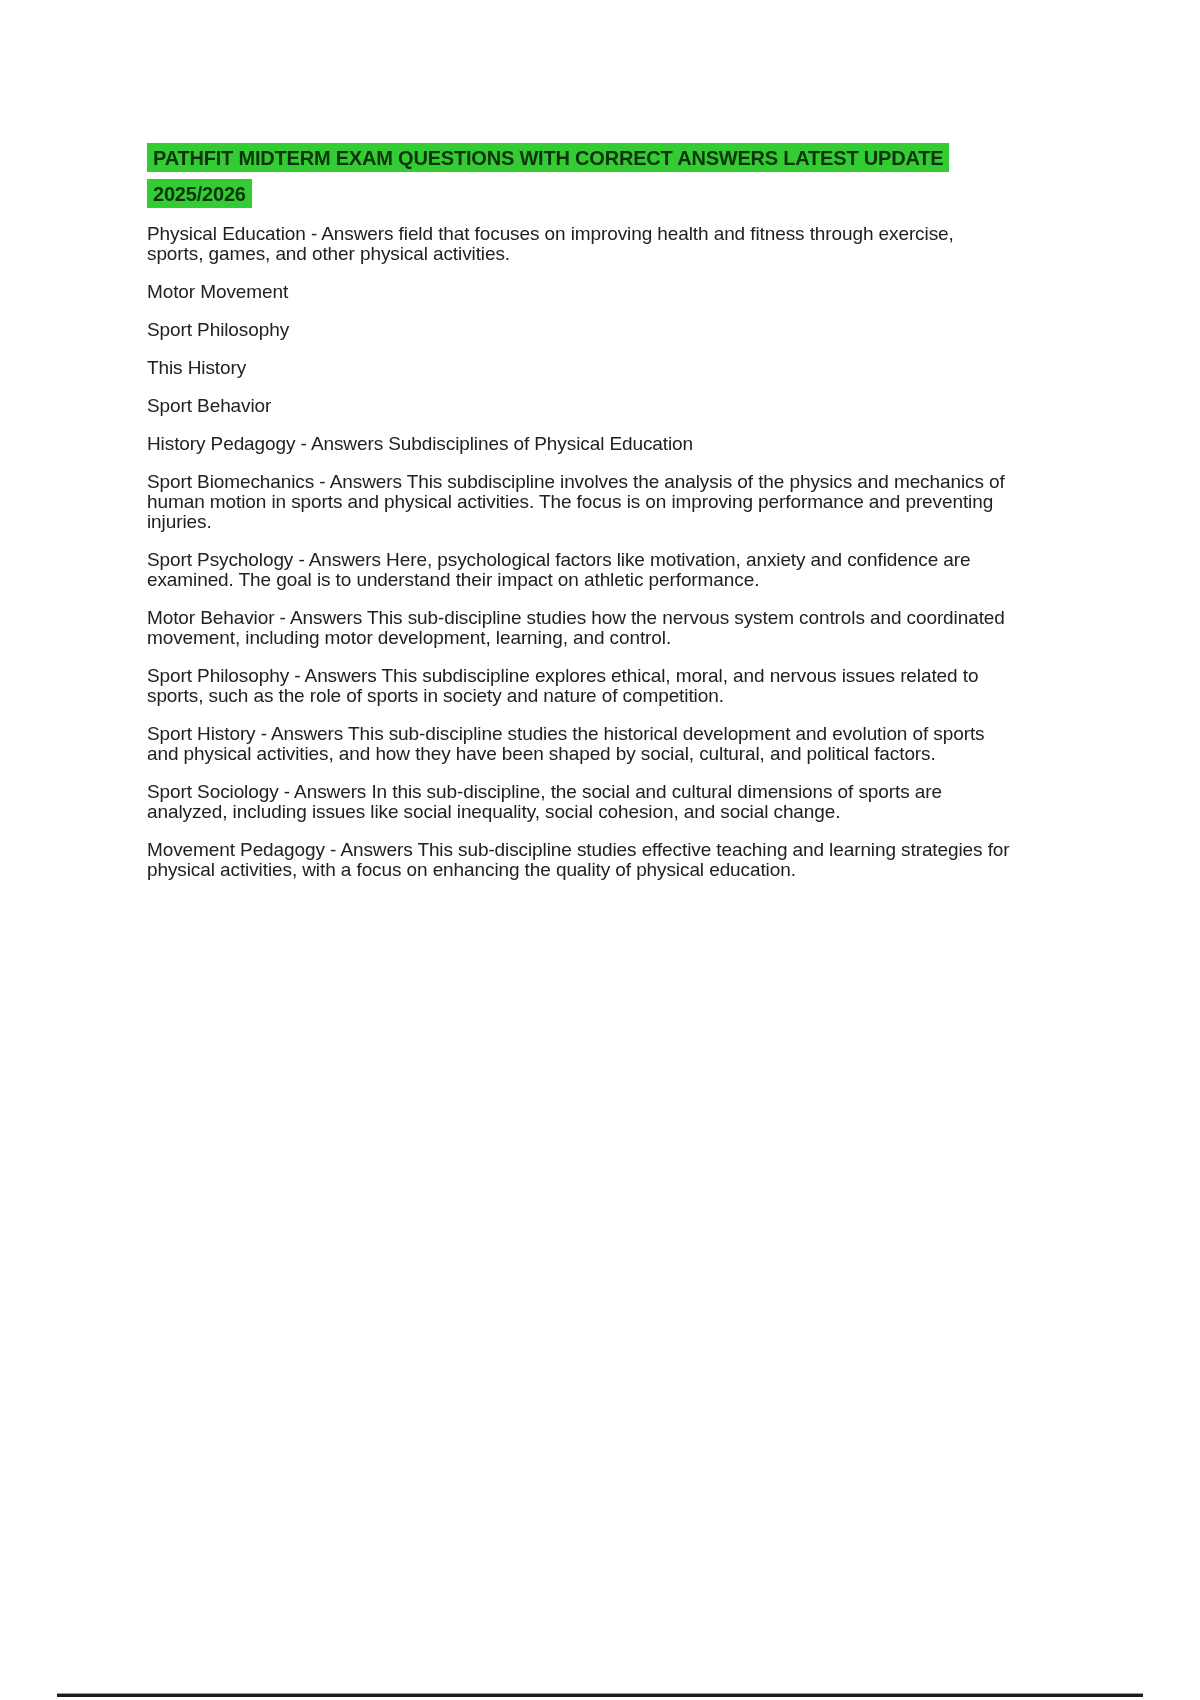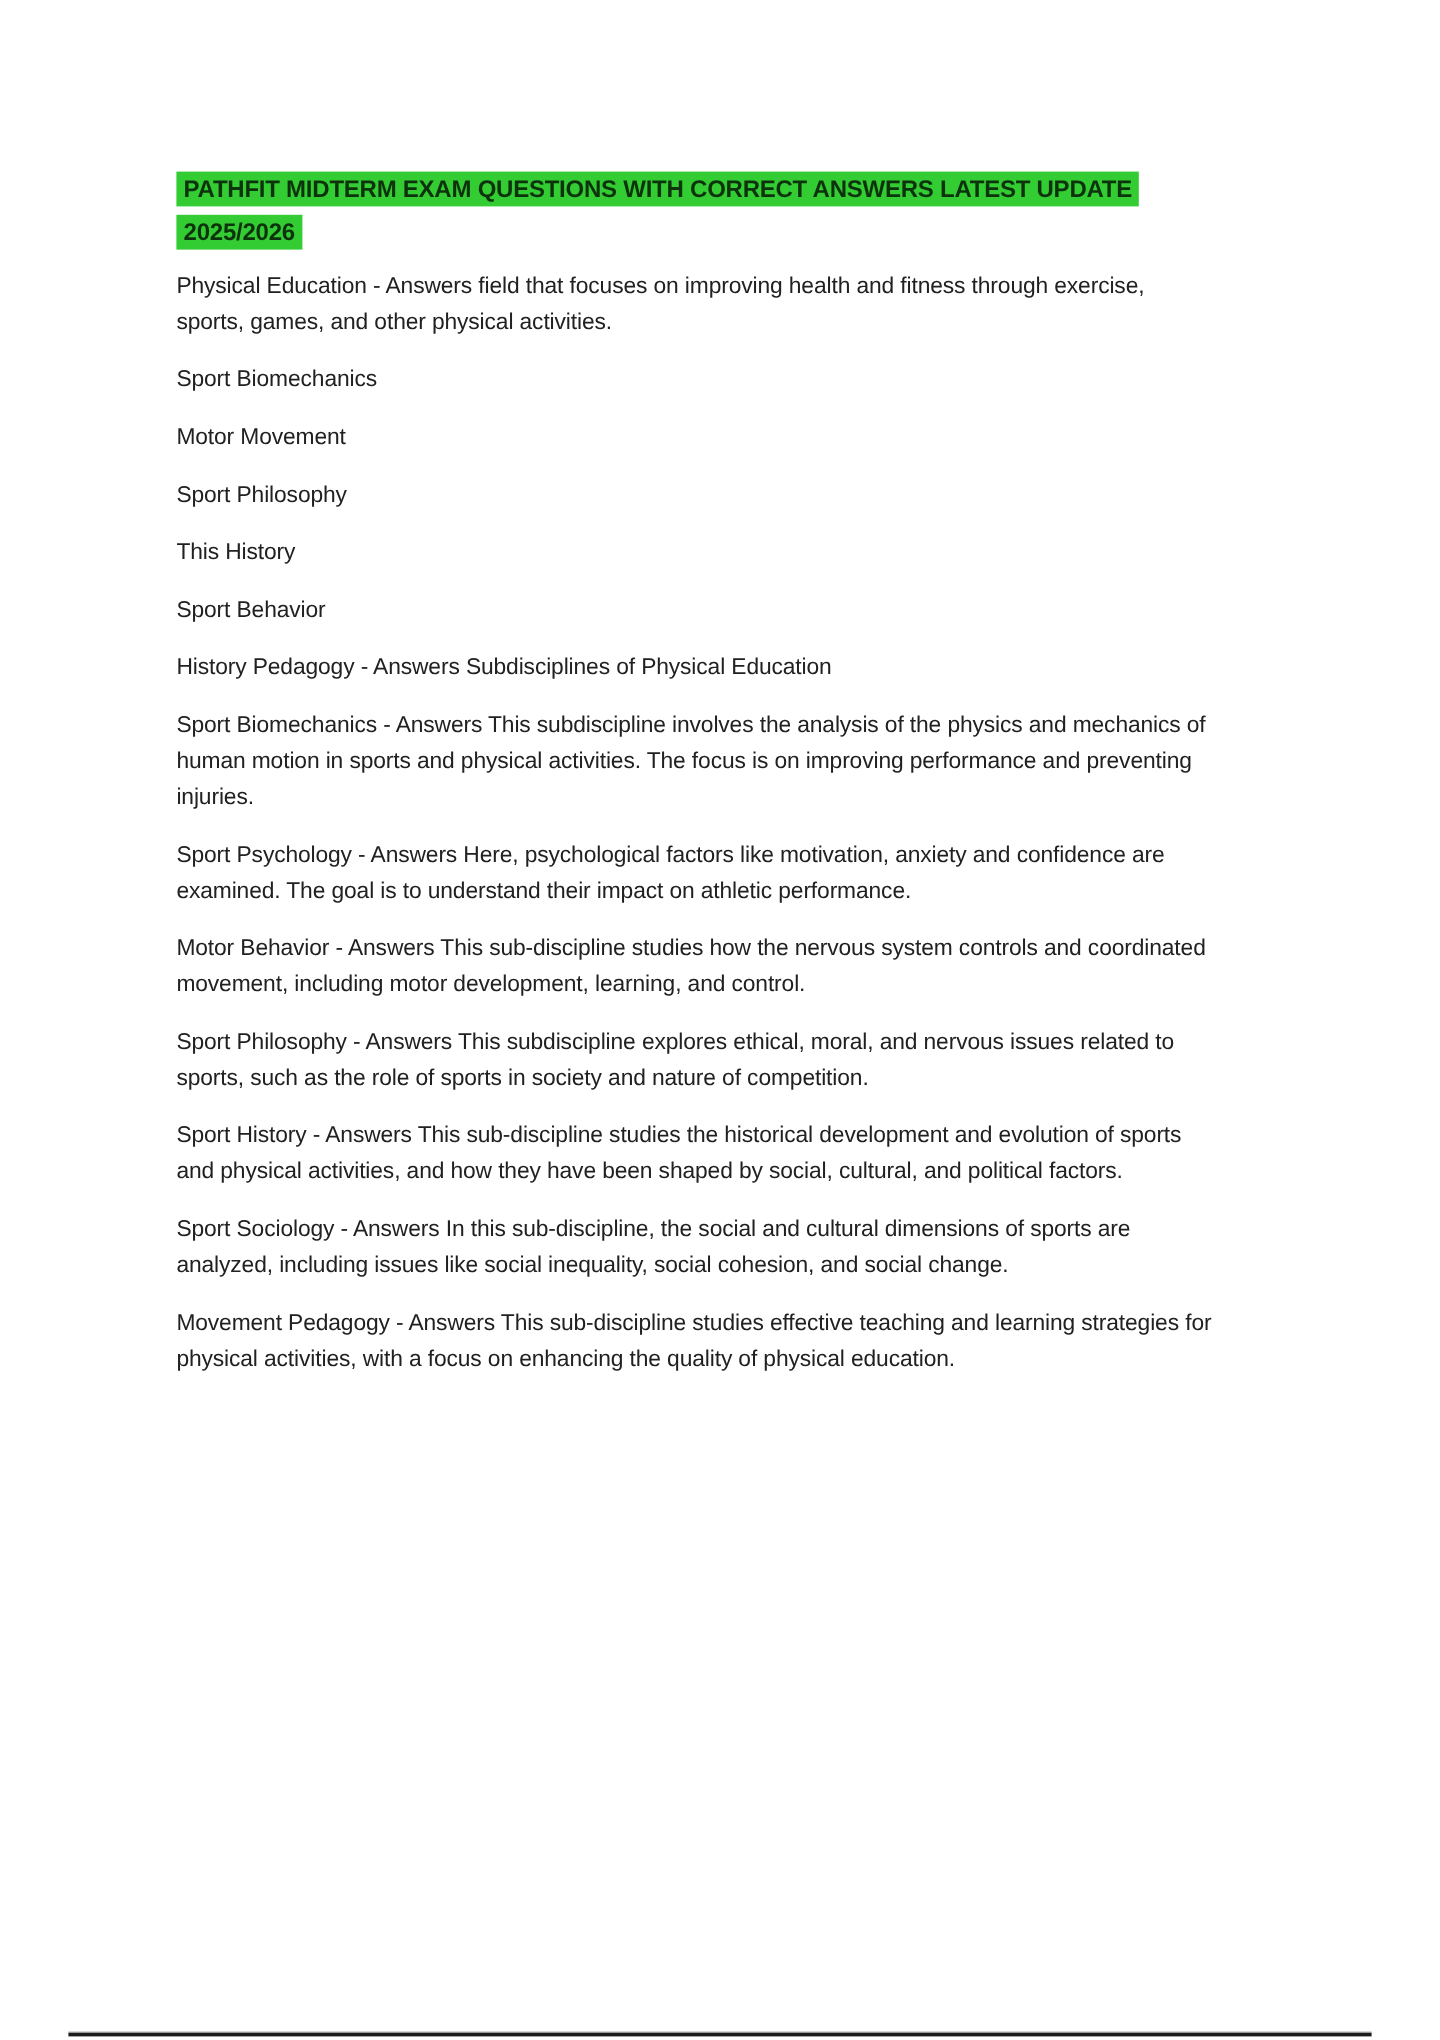--- a/index.html
+++ b/index.html
@@ -31,21 +31,21 @@
   }
   .doc-title .hl {
     background-color: var(--hl, #33cc33);
     padding: 4px 6px 3px 6px;
     box-decoration-break: clone;
     -webkit-box-decoration-break: clone;
   }
   .para {
     margin: 0 0 18px 0;
     font-size: 19px;
-    line-height: 30px;
+    line-height: 20px;
     letter-spacing: -0.1px;
     color: var(--body-text, #212121);
   }
   .page-divider {
     position: absolute;
     left: 57px;
     top: 1693px;
     width: 1086px;
     height: 4px;
     background: linear-gradient(to bottom,
@@ -54,21 +54,20 @@
   }
 </style>
 </head>
 <body style="--hl: #33cc33; --title-text: #0d330d; --body-text: #212121; --page-bg: #ffffff; --divider: #1c1c1c;">
 
 <div class="page">
   <h1 class="doc-title"><span class="hl">PATHFIT MIDTERM EXAM QUESTIONS WITH CORRECT ANSWERS LATEST UPDATE 2025/2026</span></h1>
 
   <div id="paragraphs">
       <p class="para">Physical Education - Answers field that focuses on improving health and fitness through exercise, sports, games, and other physical activities.</p>
-      <p class="para">Sport Biomechanics</p>
       <p class="para">Motor Movement</p>
       <p class="para">Sport Philosophy</p>
       <p class="para">This History</p>
       <p class="para">Sport Behavior</p>
       <p class="para">History Pedagogy - Answers Subdisciplines of Physical Education</p>
       <p class="para">Sport Biomechanics - Answers This subdiscipline involves the analysis of the physics and mechanics of human motion in sports and physical activities. The focus is on improving performance and preventing injuries.</p>
       <p class="para">Sport Psychology - Answers Here, psychological factors like motivation, anxiety and confidence are examined. The goal is to understand their impact on athletic performance.</p>
       <p class="para">Motor Behavior - Answers This sub-discipline studies how the nervous system controls and coordinated movement, including motor development, learning, and control.</p>
       <p class="para">Sport Philosophy - Answers This subdiscipline explores ethical, moral, and nervous issues related to sports, such as the role of sports in society and nature of competition.</p>
       <p class="para">Sport History - Answers This sub-discipline studies the historical development and evolution of sports and physical activities, and how they have been shaped by social, cultural, and political factors.</p>

